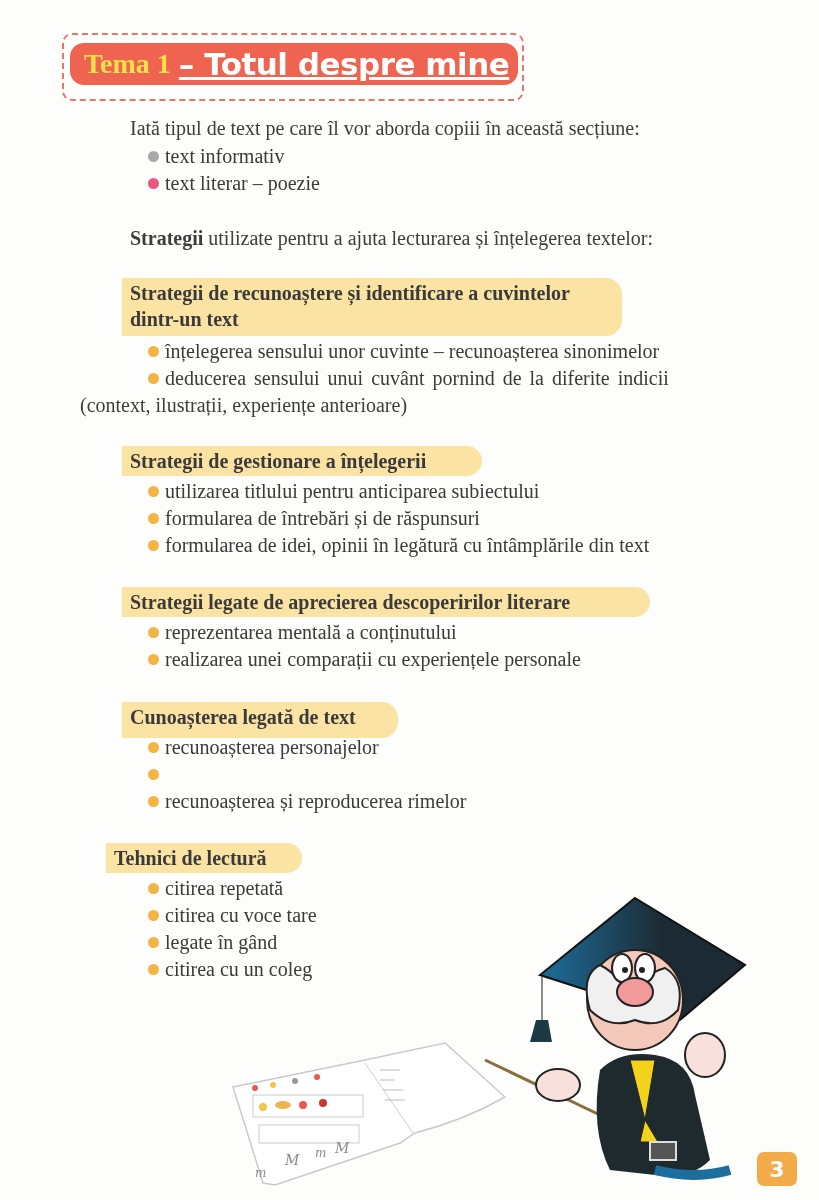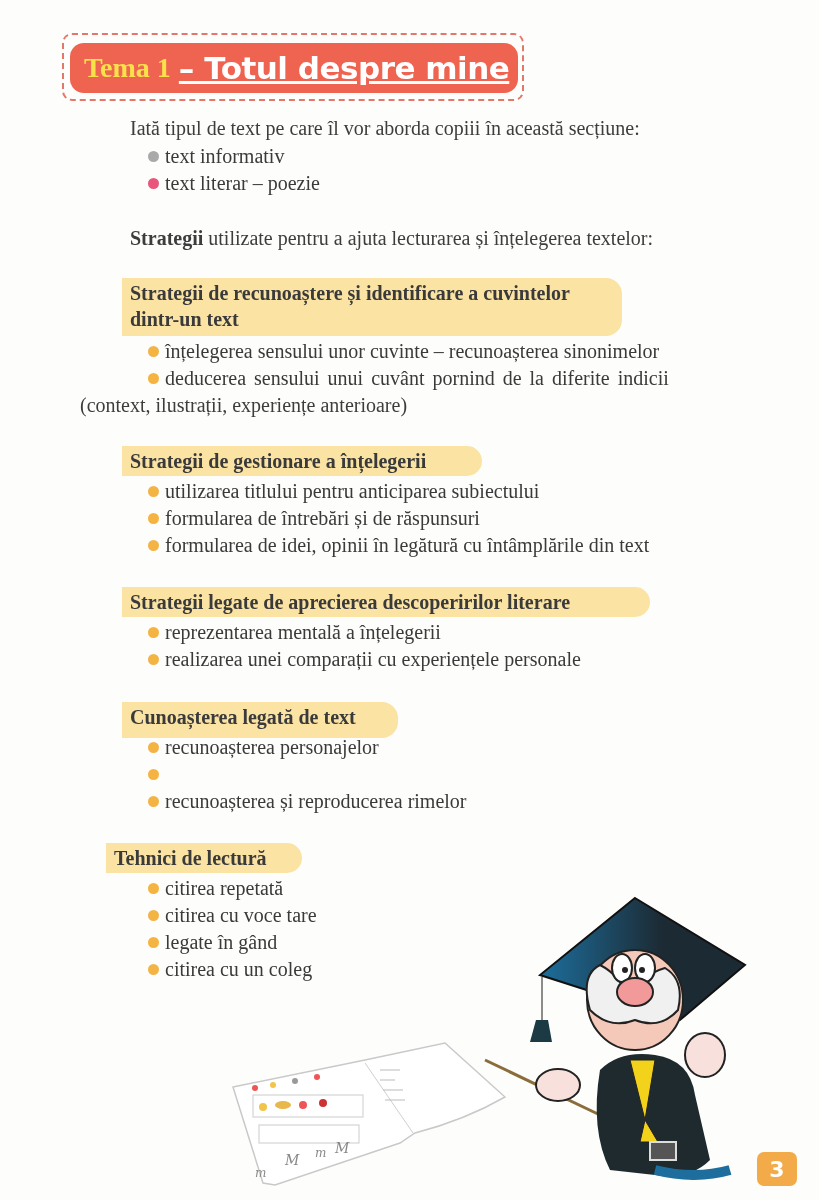--- a/index.html
+++ b/index.html
@@ -5,21 +5,21 @@
     html, body { margin: 0; padding: 0; }
     body {
       width: 819px; height: 1200px; background: #fdfdfb; position: relative; overflow: hidden;
       font-family: "Liberation Serif", "DejaVu Serif", serif; color: #3a3a3a;
     }
     .title-frame {
       position: absolute; left: 62px; top: 33px; width: 462px; height: 68px;
       border: 2px dashed #e2776a; border-radius: 10px; box-sizing: border-box;
     }
     .title-box {
-      position: absolute; left: 70px; top: 43px; width: 448px; height: 50px;
+      position: absolute; left: 70px; top: 43px; width: 448px; height: 42px;
       background: #ef6450; border-radius: 14px; display: flex; align-items: center;
       padding-left: 14px; box-sizing: border-box; white-space: nowrap;
     }
     .title-num { color: #f7e24a; font-family: "Liberation Serif", serif; font-weight: bold; font-size: 28px; }
     .title-text { color: #ffffff; font-family: "DejaVu Sans", sans-serif; font-weight: bold; font-size: 31px; margin-left: 8px; letter-spacing: -0.5px; text-decoration: underline; }
     .text { position: absolute; font-size: 20px; line-height: 27px; white-space: nowrap; color: #3d3d3d; }
     .dot { display: inline-block; width: 11px; height: 11px; border-radius: 50%; margin-right: 6px; vertical-align: 1px; }
     .dot.gray { background: #a9a9a9; }
     .dot.pink { background: #e9557c; }
     .dot.orange { background: #f4b443; }
@@ -64,21 +64,21 @@
 
 <div class="hl" style="left:122px; top:446px; width:360px; height:30px;">Strategii de gestionare a înțelegerii</div>
 <div class="list" style="top:478px;">
   <div><span class="dot orange"></span><span>utilizarea titlului pentru anticiparea subiectului</span></div>
   <div><span class="dot orange"></span><span>formularea de întrebări și de răspunsuri</span></div>
   <div><span class="dot orange"></span><span>formularea de idei, opinii în legătură cu întâmplările din text</span></div>
 </div>
 
 <div class="hl" style="left:122px; top:587px; width:528px; height:30px;">Strategii legate de aprecierea descoperirilor literare</div>
 <div class="list" style="top:619px;">
-  <div><span class="dot orange"></span><span>reprezentarea mentală a înțelegerii</span></div>
+  <div><span class="dot orange"></span><span>reprezentarea mentală a conținutului</span></div>
   <div><span class="dot orange"></span><span>realizarea unei comparații cu experiențele personale</span></div>
 </div>
 
 <div class="hl" style="left:122px; top:702px; width:276px; height:36px;">Cunoașterea legată de text</div>
 <div class="list" style="top:734px;">
   <div><span class="dot orange"></span><span>recunoașterea personajelor</span></div>
   <div><span class="dot orange"></span></div>
   <div><span class="dot orange"></span><span>recunoașterea și reproducerea rimelor</span></div>
 </div>
 

